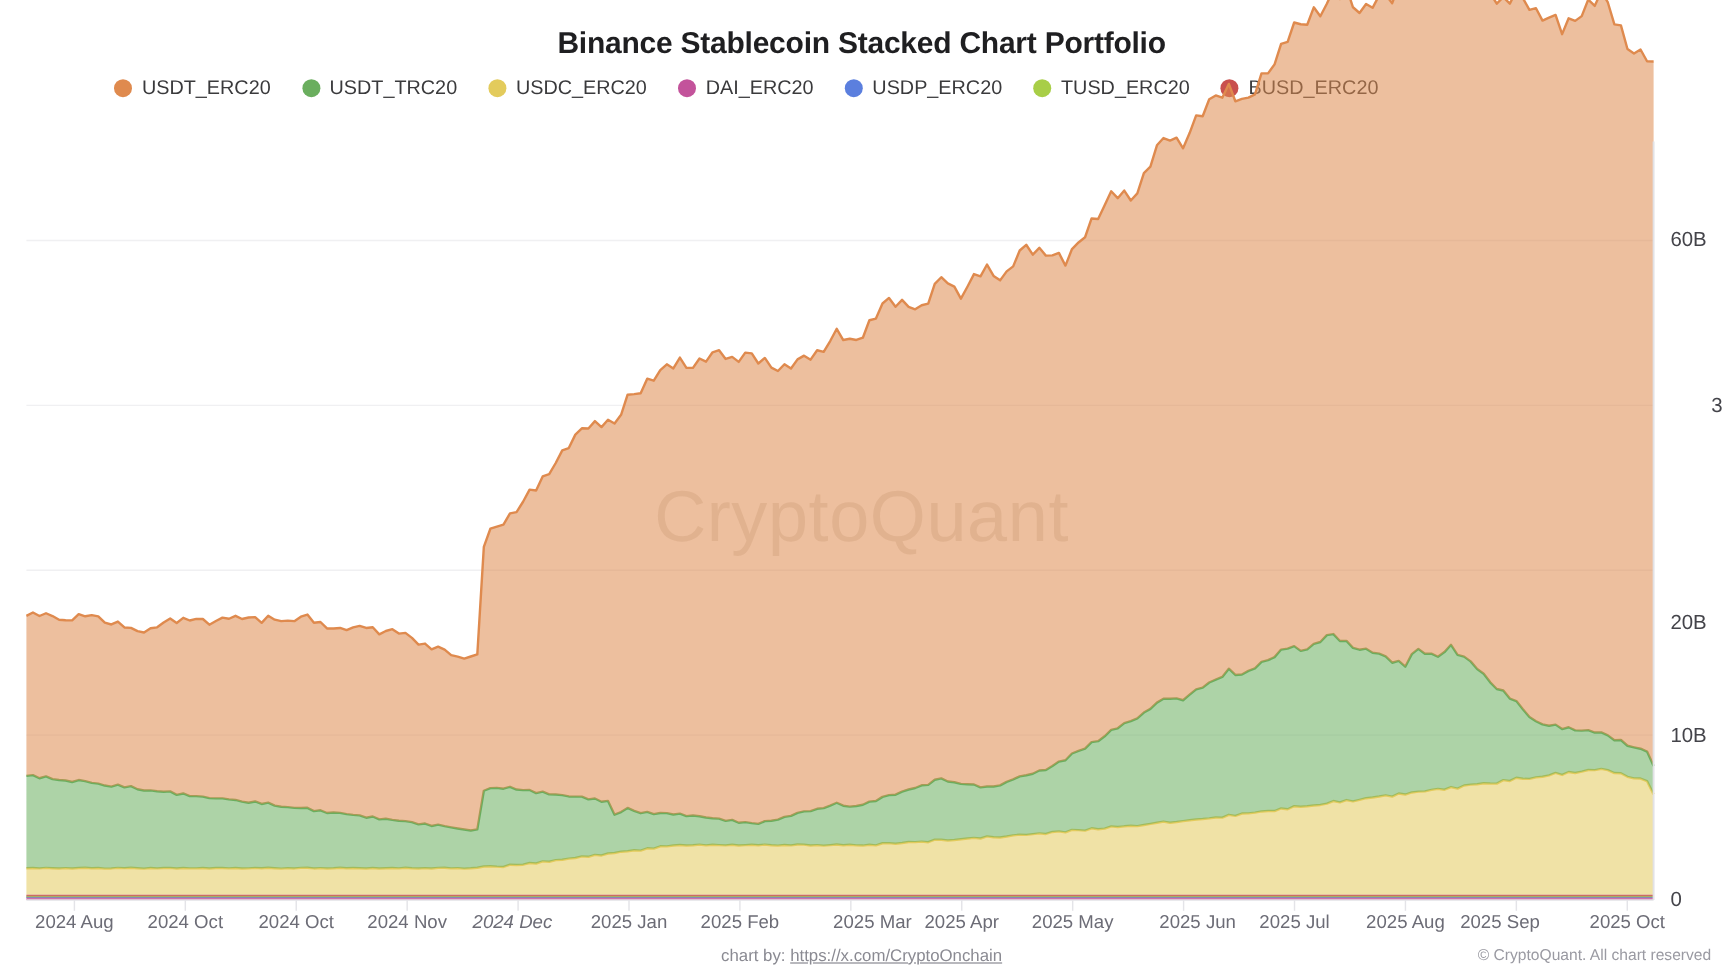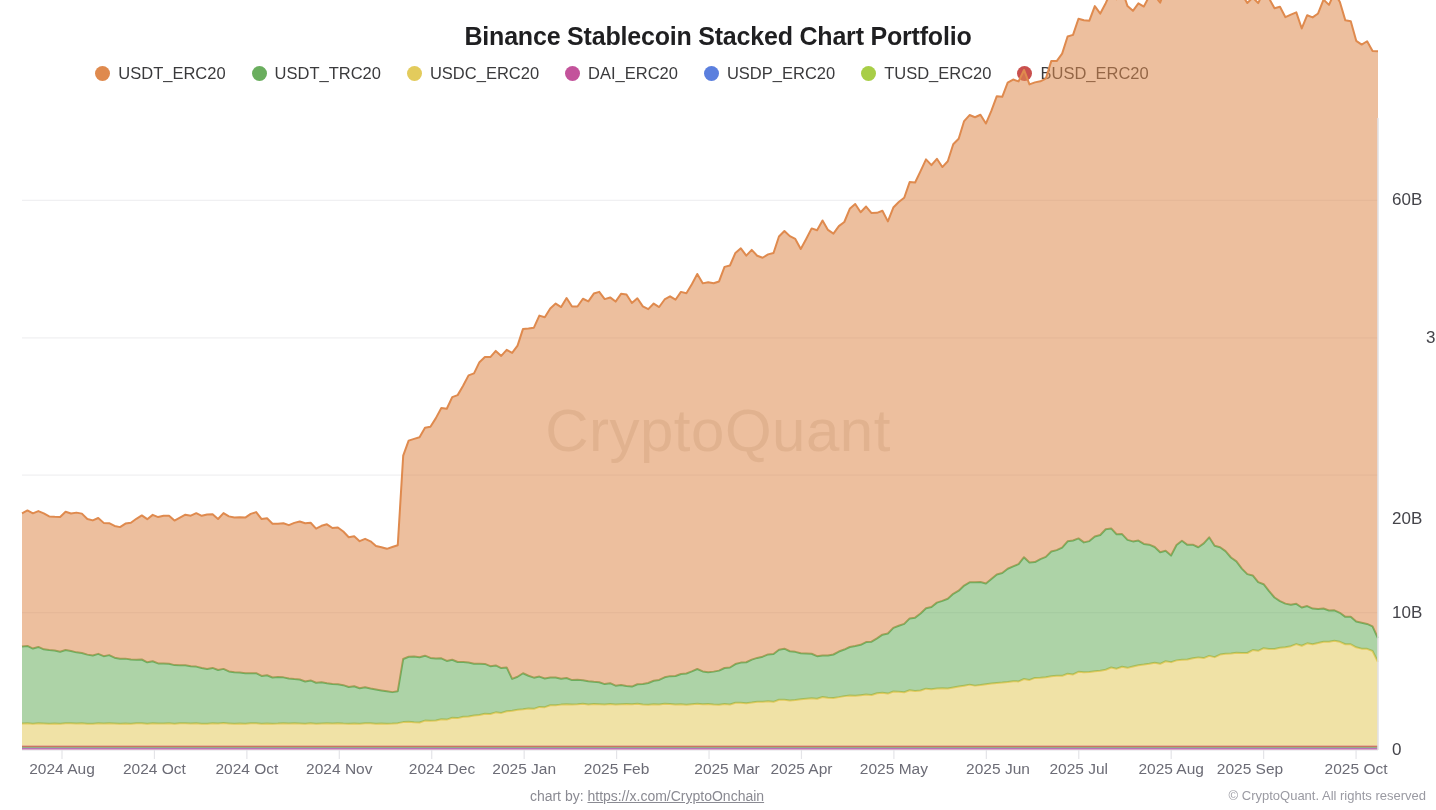--- a/index.html
+++ b/index.html
@@ -103,22 +103,22 @@
     font-size: 15.5px;
     color: #6c6c76;
     transform: translateX(-50%);
     white-space: nowrap;
   }
 
   
   #footer-credit {
     position: absolute;
     top: 788px;
-    left: 11px;
-    width: 1272px;
+    left: 0;
+    width: 1436px;
     text-align: center;
     font-size: 14px;
     color: #8a8a92;
     white-space: nowrap;
   }
   #footer-credit .link {
     color: #8a8a92;
     text-decoration: underline;
   }
   #footer-copyright {
@@ -209,29 +209,29 @@
     <div class="ytick" style="top: 612.609px;">10B</div>
     <div class="ytick" style="top: 475.217px; margin-top: 44px;">20B</div>
     <div class="ytick" style="top: 337.826px; margin-left: 34px;">30B</div>
     <div class="ytick" style="top: 200.435px;">60B</div>
   </div>
 <div id="xticks">
     <div class="xtick" style="left: 62px;">2024 Aug</div>
     <div class="xtick" style="left: 154.433px;">2024 Oct</div>
     <div class="xtick" style="left: 246.866px;">2024 Oct</div>
     <div class="xtick" style="left: 339.3px;">2024 Nov</div>
-    <div class="xtick" style="left: 442px;">2024 Dec</div>
+    <div class="xtick" style="left: 427px; font-style: italic;">2024 Dec</div>
     <div class="xtick" style="left: 524.166px;">2025 Jan</div>
     <div class="xtick" style="left: 616.599px;">2025 Feb</div>
     <div class="xtick" style="left: 727px;">2025 Mar</div>
     <div class="xtick" style="left: 801.466px;">2025 Apr</div>
     <div class="xtick" style="left: 893.899px;">2025 May</div>
     <div class="xtick" style="left: 958px; margin-left: 40px;">2025 Jun</div>
     <div class="xtick" style="left: 1078.77px;">2025 Jul</div>
     <div class="xtick" style="left: 1171.2px;">2025 Aug</div>
     <div class="xtick" style="left: 1250px;">2025 Sep</div>
     <div class="xtick" style="left: 1356.07px; text-align: center;">2025 Oct</div>
   </div>
 
 <div id="footer-credit">
   <span>chart by: </span><a class="link" href="#">https://x.com/CryptoOnchain</a>
 </div>
-<div id="footer-copyright">© CryptoQuant. All rights reserved</div>
+<div id="footer-copyright">© CryptoQuant. All chart reserved</div>
 
 </body></html>

